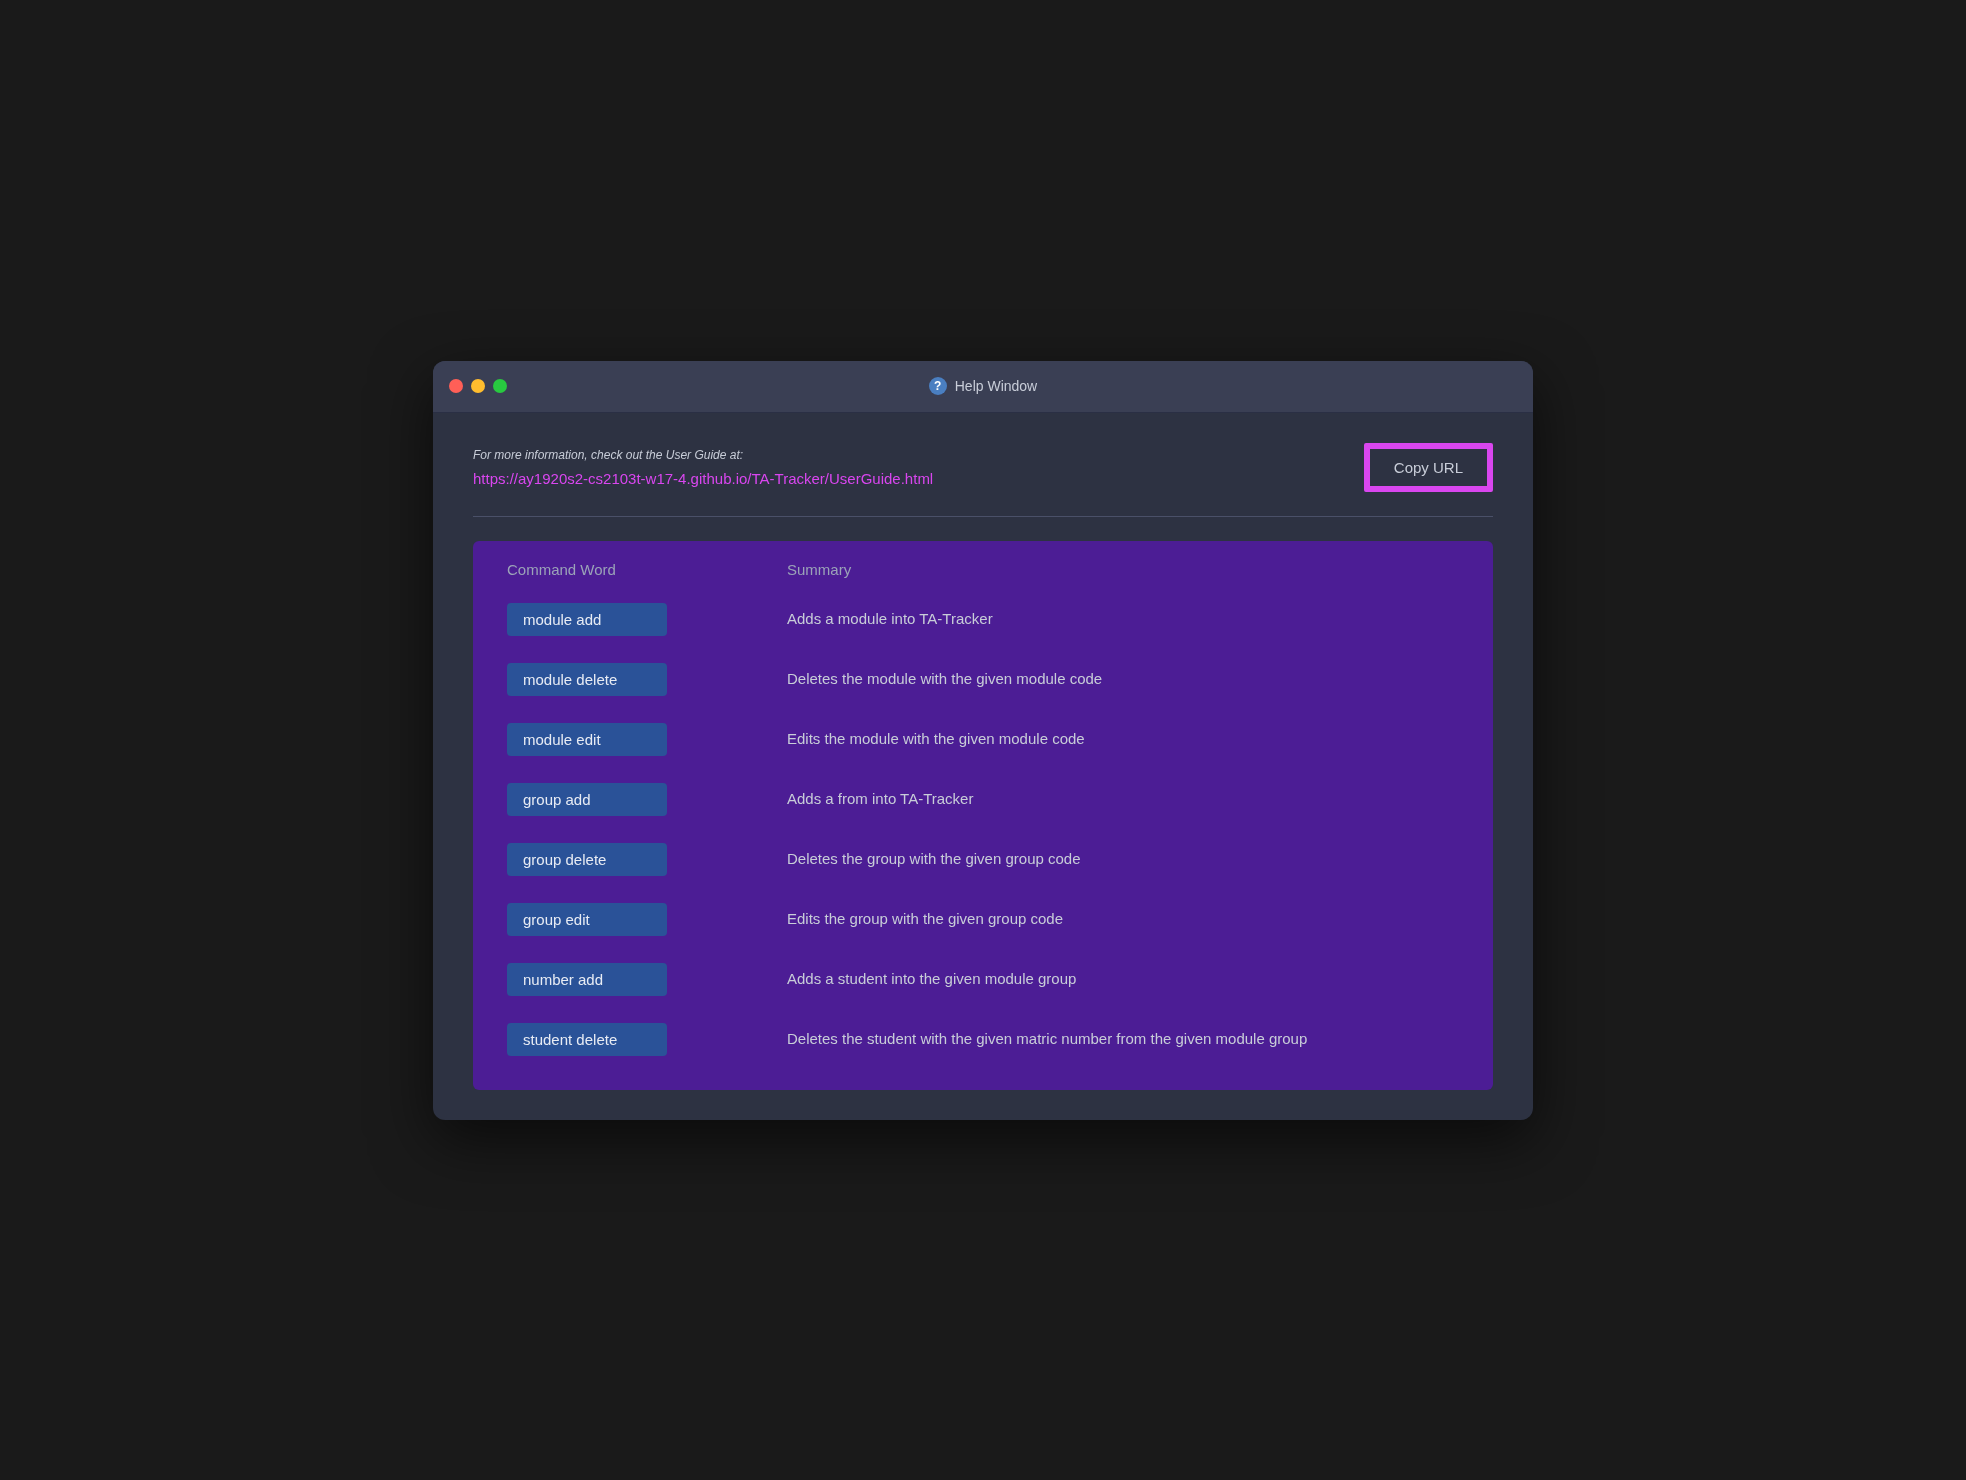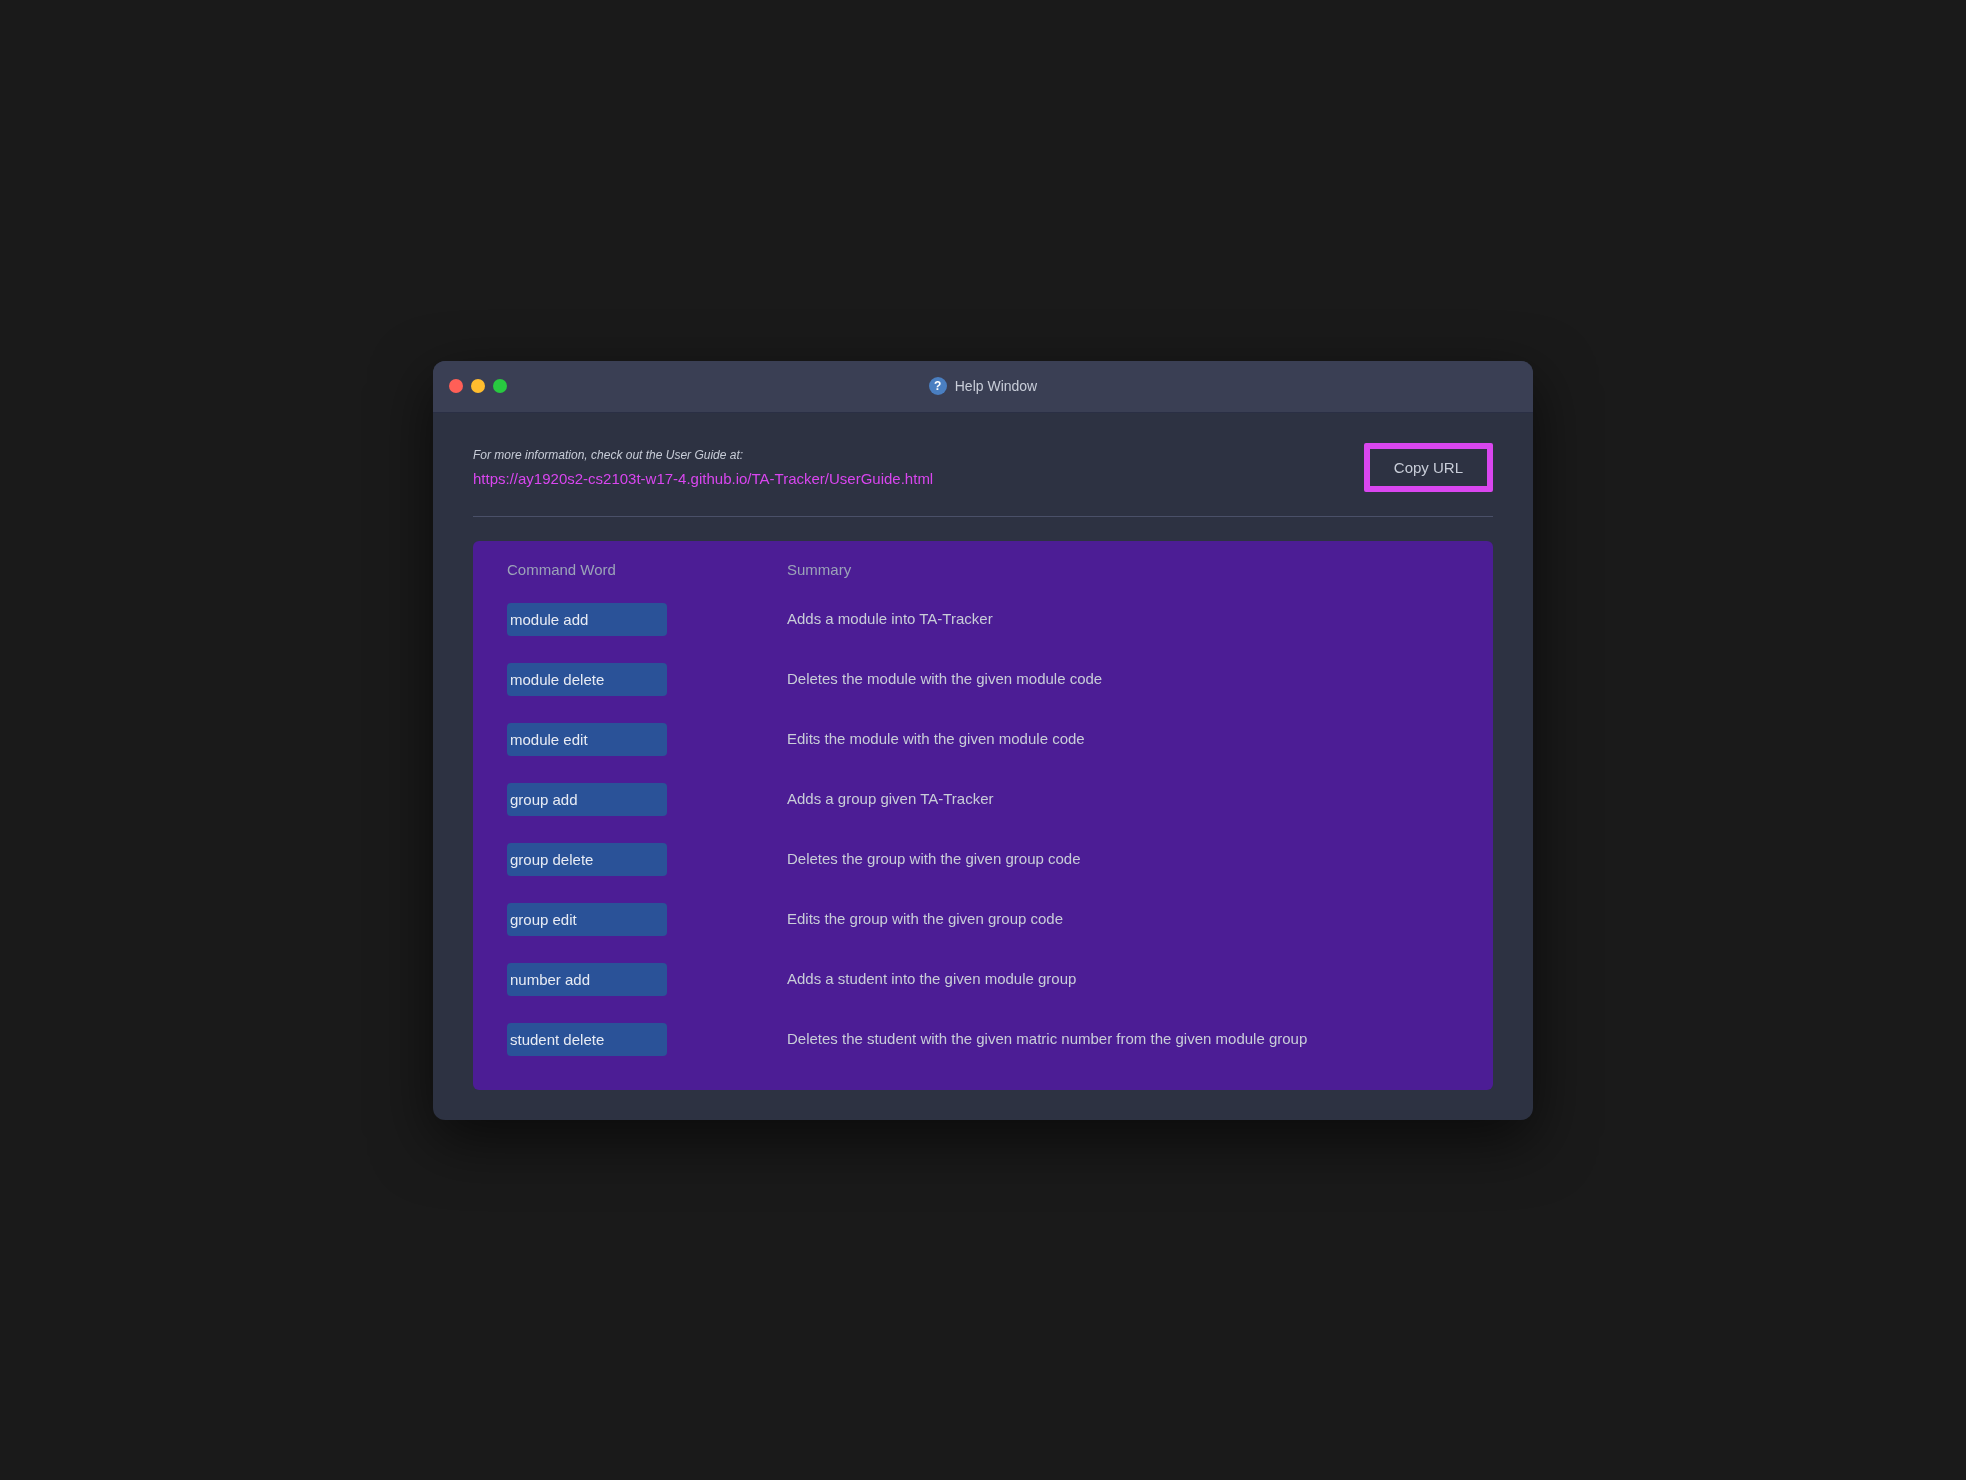--- a/index.html
+++ b/index.html
@@ -164,21 +164,21 @@
       grid-template-columns: 280px 1fr;
       align-items: center;
       padding: 10px 10px;
       min-height: 60px;
     }
 
     .command-badge {
       display: inline-block;
       background: #2a5298;
       color: #e8ecf4;
-      padding: 8px 3px;
+      padding: 8px 16px;
       border-radius: 4px;
       font-size: 15px;
       font-weight: 500;
       min-width: 160px;
       text-align: left;
     }
 
     .summary-text {
       color: #c8cdd8;
       font-size: 15px;
@@ -228,21 +228,21 @@
           <div class="table-row">
             <div><span class="command-badge">module delete</span></div>
             <div class="summary-text">Deletes the module with the given module code</div>
           </div>
           <div class="table-row">
             <div><span class="command-badge">module edit</span></div>
             <div class="summary-text">Edits the module with the given module code</div>
           </div>
           <div class="table-row">
             <div><span class="command-badge">group add</span></div>
-            <div class="summary-text">Adds a group given TA-Tracker</div>
+            <div class="summary-text">Adds a from into TA-Tracker</div>
           </div>
           <div class="table-row">
             <div><span class="command-badge">group delete</span></div>
             <div class="summary-text">Deletes the group with the given group code</div>
           </div>
           <div class="table-row">
             <div><span class="command-badge">group edit</span></div>
             <div class="summary-text">Edits the group with the given group code</div>
           </div>
           <div class="table-row">

